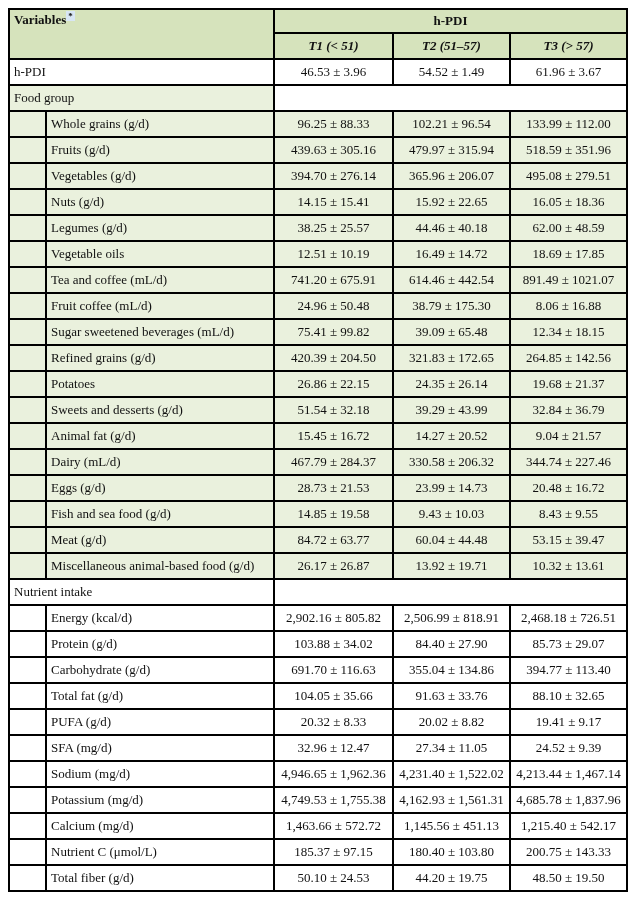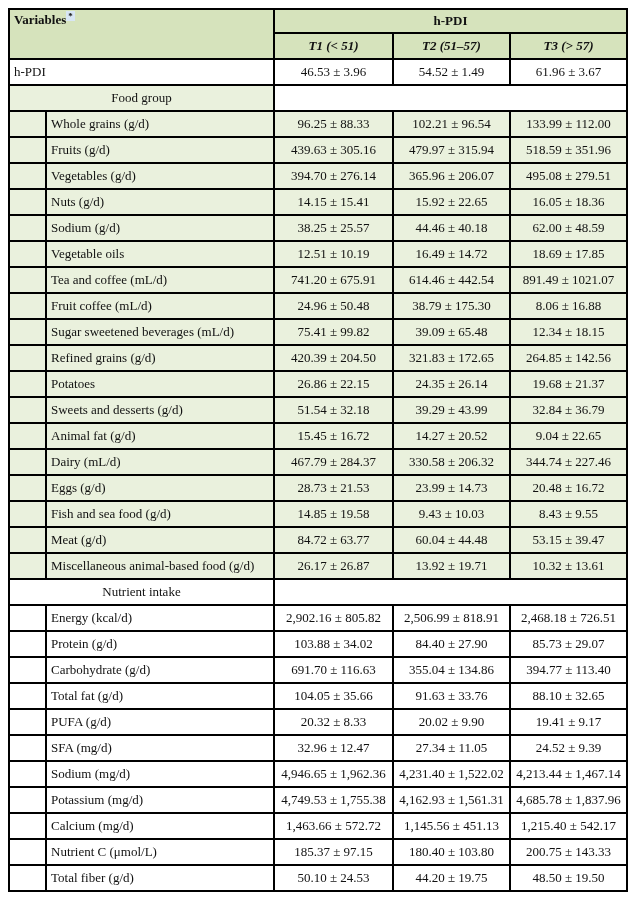--- a/index.html
+++ b/index.html
@@ -64,21 +64,21 @@
     padding-left: 5px;
     vertical-align: middle;
   }
   td.value-cell {
     text-align: center;
     vertical-align: middle;
     padding-left: 1px;
     padding-right: 1px;
   }
   td.section-label-cell {
-    text-align: center;
+    text-align: left;
     padding-left: 5px;
     vertical-align: middle;
     margin-top: 14px;
   }
   td.section-empty-cell { background: #ffffff; }
   .bg-green { background: #eaf1dd; }
   .bg-white { background: #ffffff; }
 </style>
 </head>
 <body>
@@ -137,21 +137,21 @@
         </tr>
         <tr>
           <td class="indent-cell bg-green"></td>
           <td class="label-cell bg-green">Nuts (g/d)</td>
           <td class="value-cell bg-green">14.15 ± 15.41</td>
           <td class="value-cell bg-green">15.92 ± 22.65</td>
           <td class="value-cell bg-green">16.05 ± 18.36</td>
         </tr>
         <tr>
           <td class="indent-cell bg-green"></td>
-          <td class="label-cell bg-green">Sodium (g/d)</td>
+          <td class="label-cell bg-green">Legumes (g/d)</td>
           <td class="value-cell bg-green">38.25 ± 25.57</td>
           <td class="value-cell bg-green">44.46 ± 40.18</td>
           <td class="value-cell bg-green">62.00 ± 48.59</td>
         </tr>
         <tr>
           <td class="indent-cell bg-green"></td>
           <td class="label-cell bg-green">Vegetable oils</td>
           <td class="value-cell bg-green">12.51 ± 10.19</td>
           <td class="value-cell bg-green">16.49 ± 14.72</td>
           <td class="value-cell bg-green">18.69 ± 17.85</td>
@@ -196,21 +196,21 @@
           <td class="label-cell bg-green">Sweets and desserts (g/d)</td>
           <td class="value-cell bg-green">51.54 ± 32.18</td>
           <td class="value-cell bg-green">39.29 ± 43.99</td>
           <td class="value-cell bg-green">32.84 ± 36.79</td>
         </tr>
         <tr>
           <td class="indent-cell bg-green"></td>
           <td class="label-cell bg-green">Animal fat (g/d)</td>
           <td class="value-cell bg-green">15.45 ± 16.72</td>
           <td class="value-cell bg-green">14.27 ± 20.52</td>
-          <td class="value-cell bg-green">9.04 ± 22.65</td>
+          <td class="value-cell bg-green">9.04 ± 21.57</td>
         </tr>
         <tr>
           <td class="indent-cell bg-green"></td>
           <td class="label-cell bg-green">Dairy (mL/d)</td>
           <td class="value-cell bg-green">467.79 ± 284.37</td>
           <td class="value-cell bg-green">330.58 ± 206.32</td>
           <td class="value-cell bg-green">344.74 ± 227.46</td>
         </tr>
         <tr>
           <td class="indent-cell bg-green"></td>
@@ -269,21 +269,21 @@
           <td class="indent-cell bg-white"></td>
           <td class="label-cell bg-white">Total fat (g/d)</td>
           <td class="value-cell bg-white">104.05 ± 35.66</td>
           <td class="value-cell bg-white">91.63 ± 33.76</td>
           <td class="value-cell bg-white">88.10 ± 32.65</td>
         </tr>
         <tr>
           <td class="indent-cell bg-white"></td>
           <td class="label-cell bg-white">PUFA (g/d)</td>
           <td class="value-cell bg-white">20.32 ± 8.33</td>
-          <td class="value-cell bg-white">20.02 ± 9.90</td>
+          <td class="value-cell bg-white">20.02 ± 8.82</td>
           <td class="value-cell bg-white">19.41 ± 9.17</td>
         </tr>
         <tr>
           <td class="indent-cell bg-white"></td>
           <td class="label-cell bg-white">SFA (mg/d)</td>
           <td class="value-cell bg-white">32.96 ± 12.47</td>
           <td class="value-cell bg-white">27.34 ± 11.05</td>
           <td class="value-cell bg-white">24.52 ± 9.39</td>
         </tr>
         <tr>

